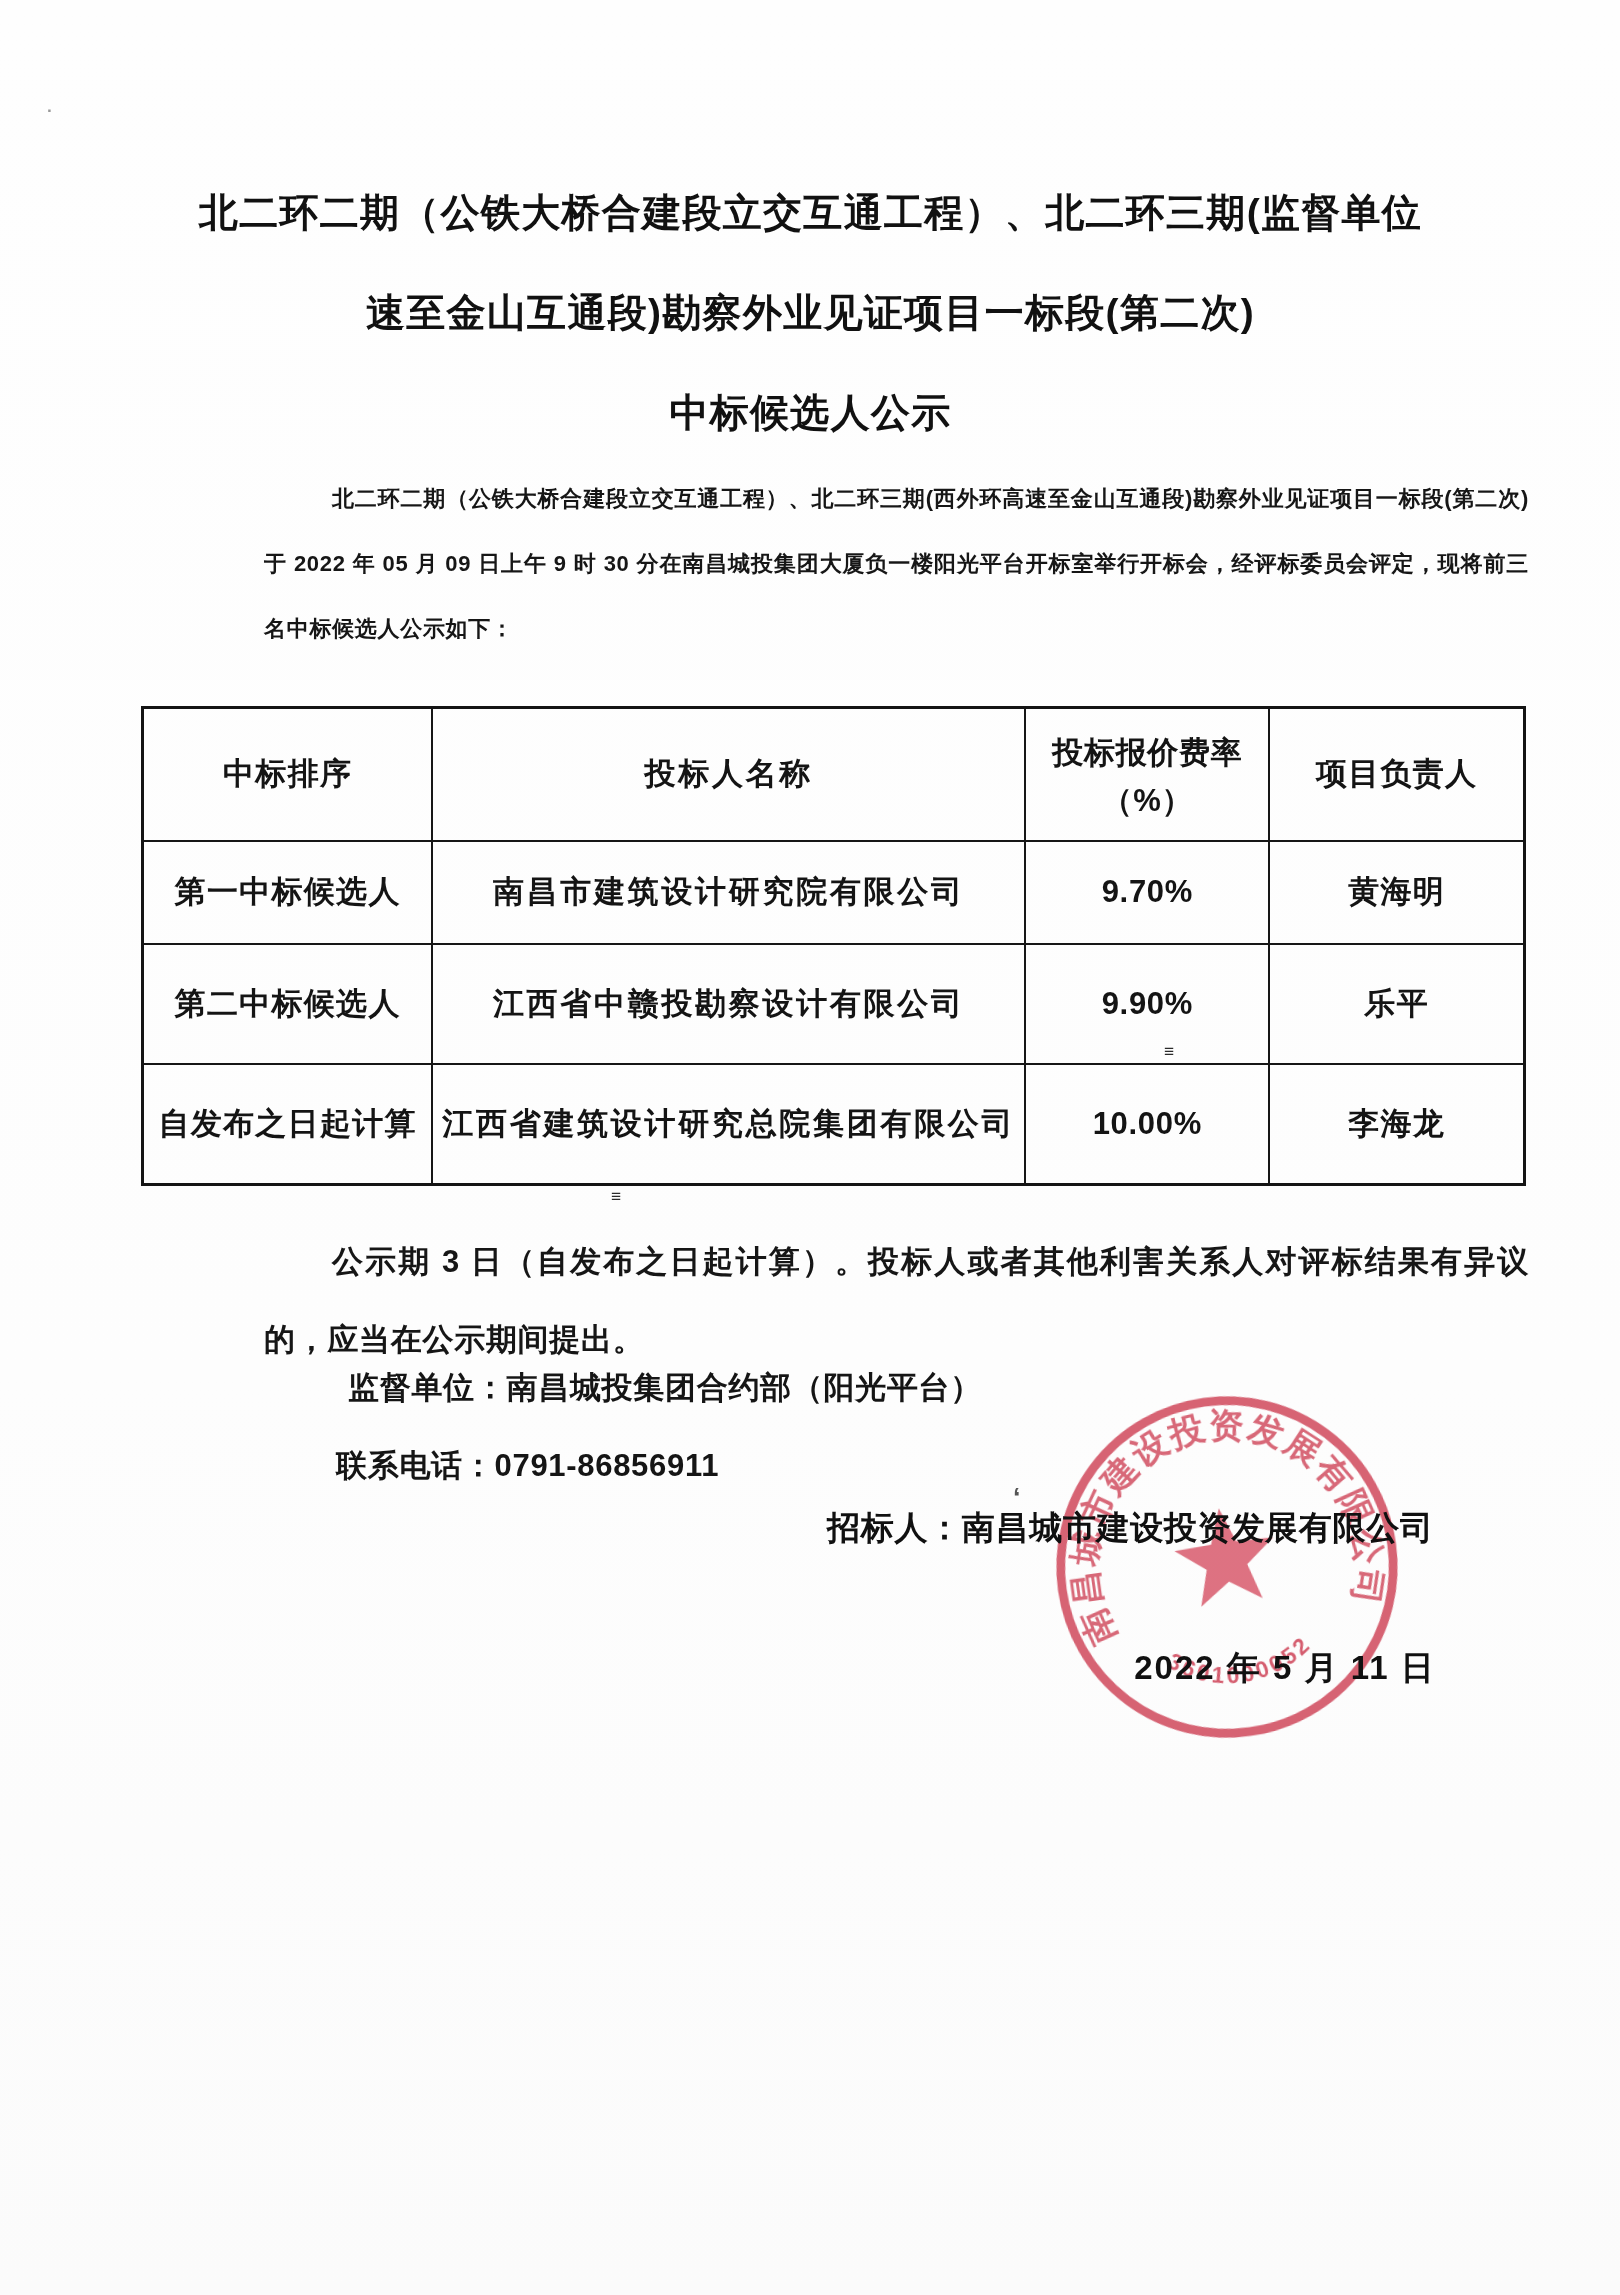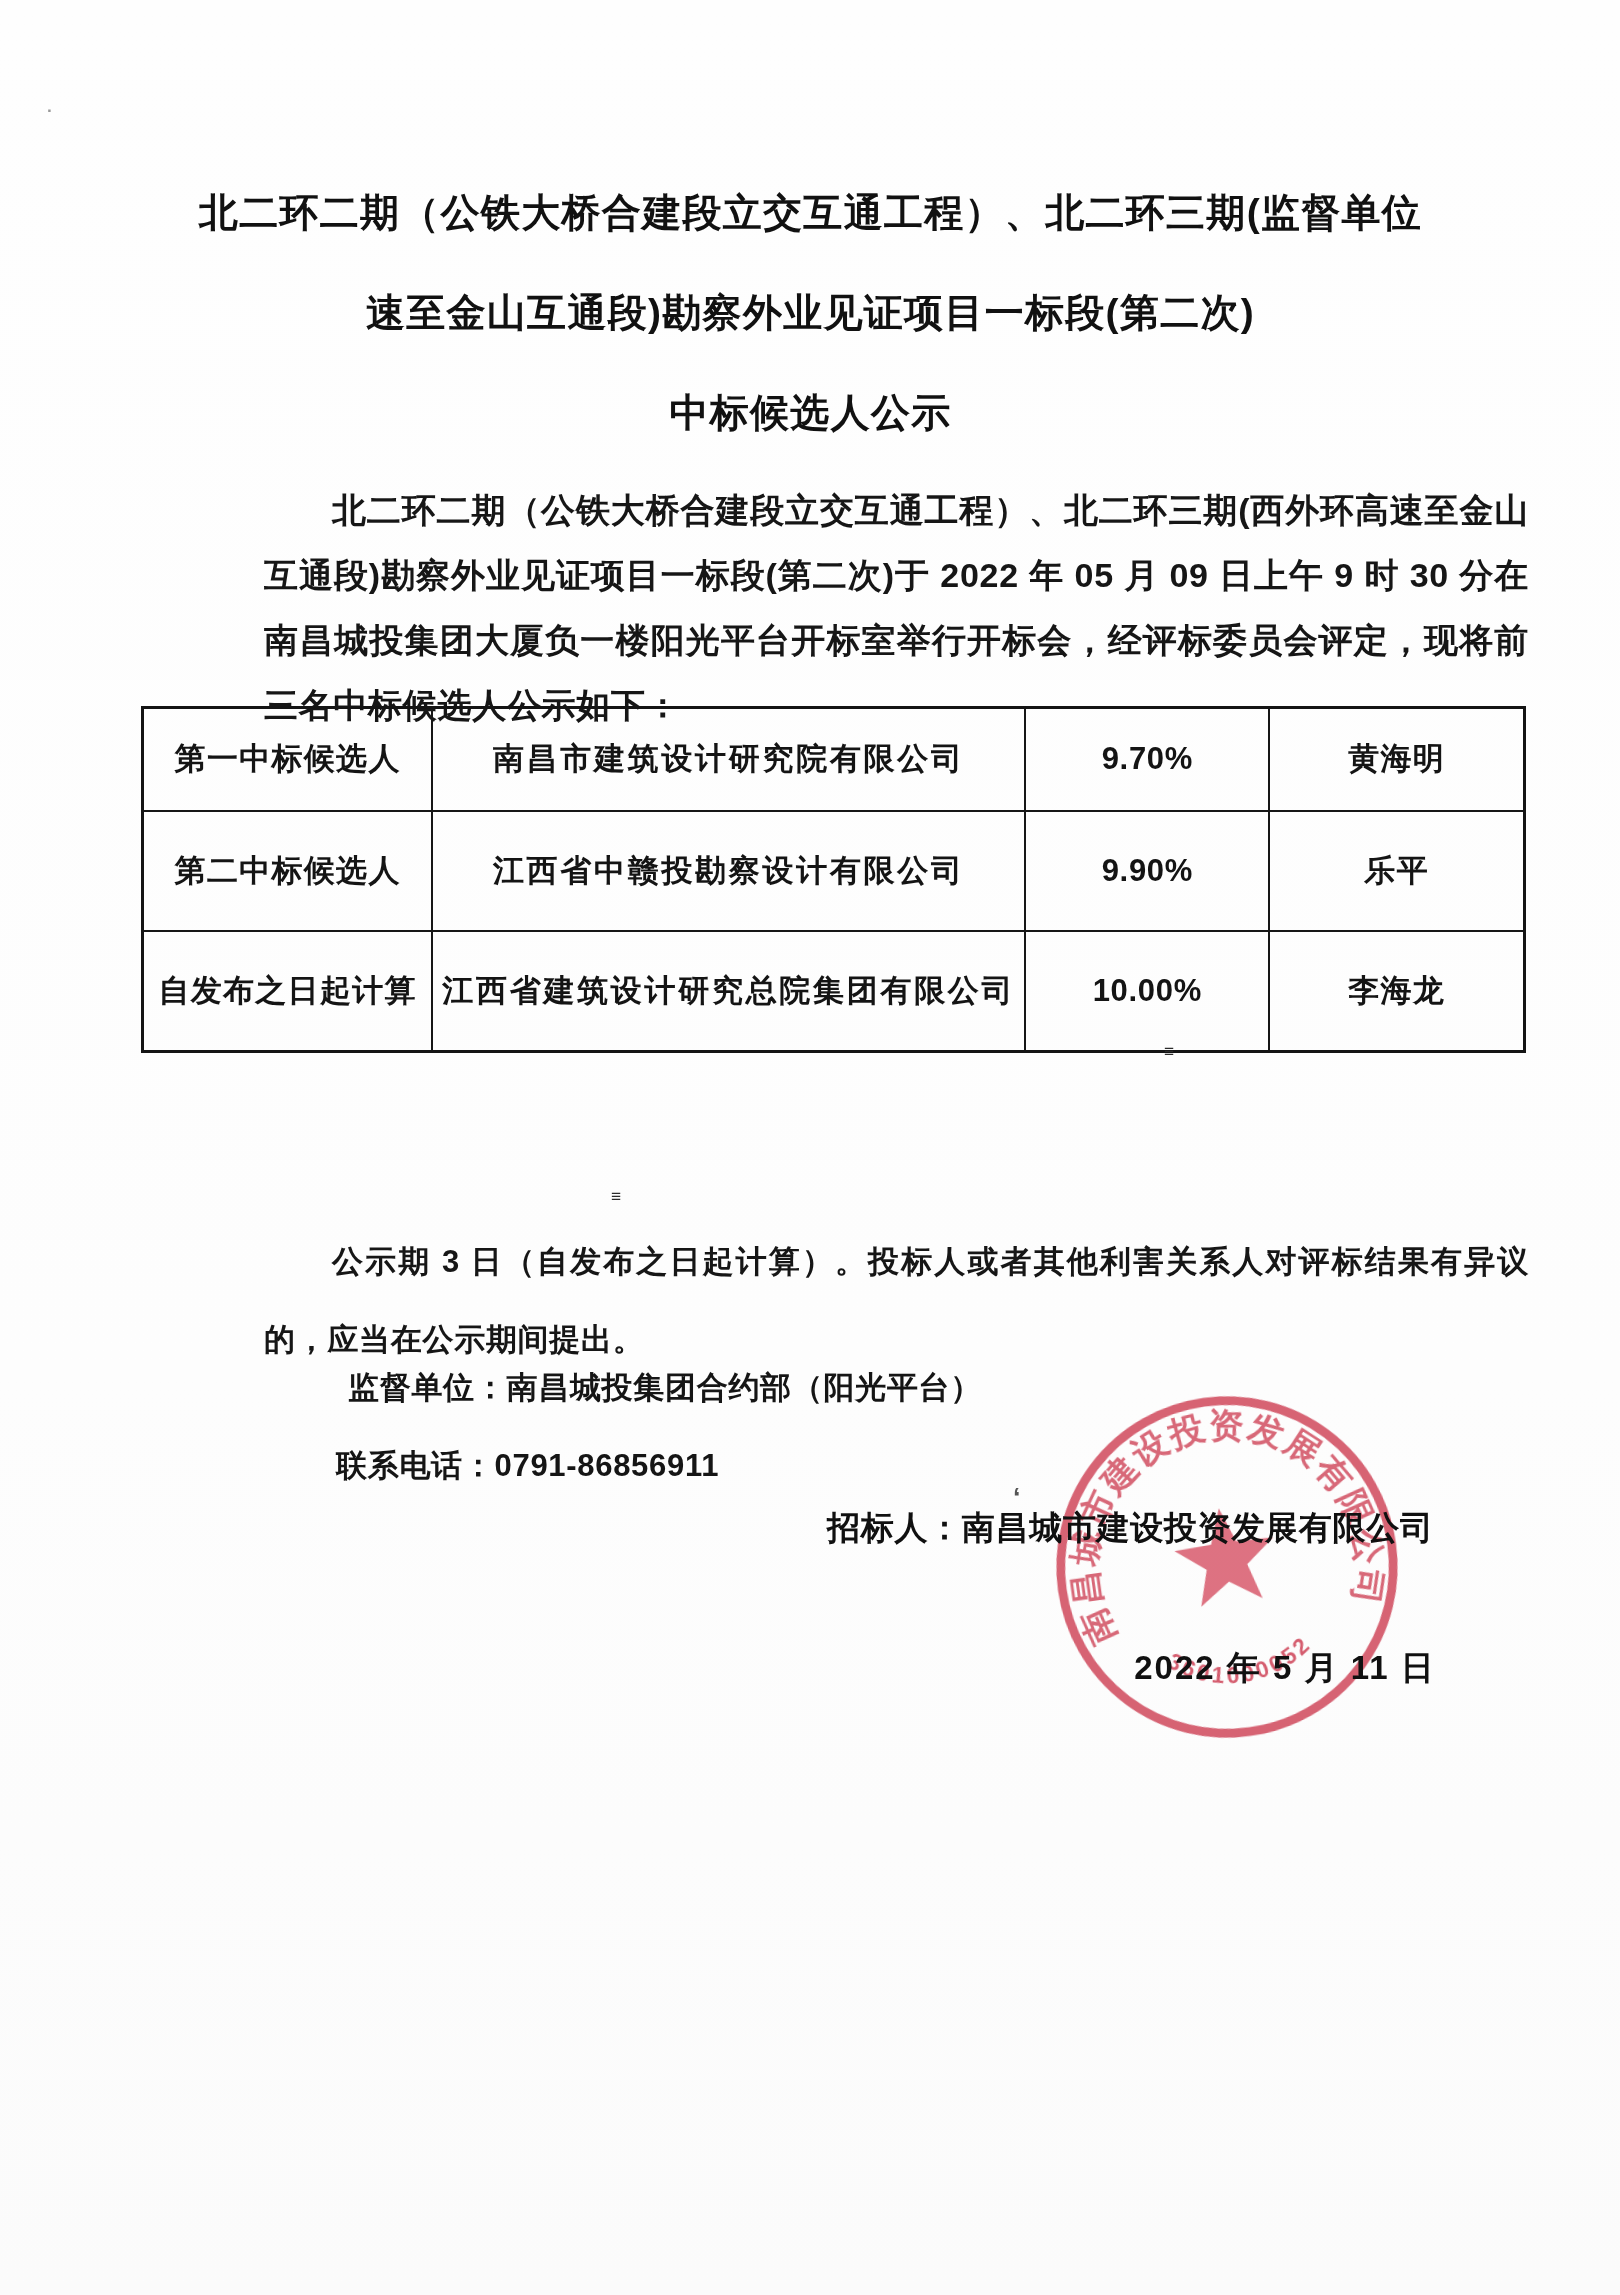--- a/index.html
+++ b/index.html
@@ -17,21 +17,21 @@
   }
   
   .title{
     position:absolute;top:163px;left:93px;width:1435px;
     text-align:center;font-size:39px;font-weight:700;
     line-height:100px;letter-spacing:1.3px;color:#111;
   }
   
   .intro{
     position:absolute;top:444px;left:264px;width:1265px;
-    font-size:34px;font-weight:700;line-height:65px;
+    font-size:22px;font-weight:700;line-height:65px;
     text-align:justify;text-align-last:left;
     text-indent:68px;color:#161616;letter-spacing:0.7px;
   }
   
   .bid-table{
     position:absolute;top:706px;left:141px;width:1385px;
     border-collapse:collapse;table-layout:fixed;
     font-size:31px;font-weight:700;color:#141414;
   }
   .bid-table td,.bid-table th{
@@ -99,20 +99,29 @@
   <div class="title">
     <div>北二环二期（公铁大桥合建段立交互通工程）、北二环三期(监督单位</div>
     <div>速至金山互通段)勘察外业见证项目一标段(第二次)</div>
     <div>中标候选人公示</div>
   </div>
 
   <p class="intro">北二环二期（公铁大桥合建段立交互通工程）、北二环三期(西外环高速至金山互通段)勘察外业见证项目一标段(第二次)于 2022 年 05 月 09 日上午 9 时 30 分在南昌城投集团大厦负一楼阳光平台开标室举行开标会，经评标委员会评定，现将前三名中标候选人公示如下：</p>
 
   <table class="bid-table">
     <tbody>
+        <tr class="hdr">
+      <th class="c1">中标排序</th>
+      <th class="c2">投标人名称</th>
+      <th class="c3">
+        <span class="hdr-top">投标报价费率</span>
+        <span class="hdr-sub">（%）</span>
+      </th>
+      <th class="c4">项目负责人</th>
+    </tr>
     <tr class="r1">
       <td class="c1">第一中标候选人</td>
       <td class="c2">南昌市建筑设计研究院有限公司</td>
       <td class="c3">9.70%</td>
       <td class="c4">黄海明</td>
     </tr>
     <tr class="r2">
       <td class="c1">第二中标候选人</td>
       <td class="c2">江西省中赣投勘察设计有限公司</td>
       <td class="c3">9.90%</td>

